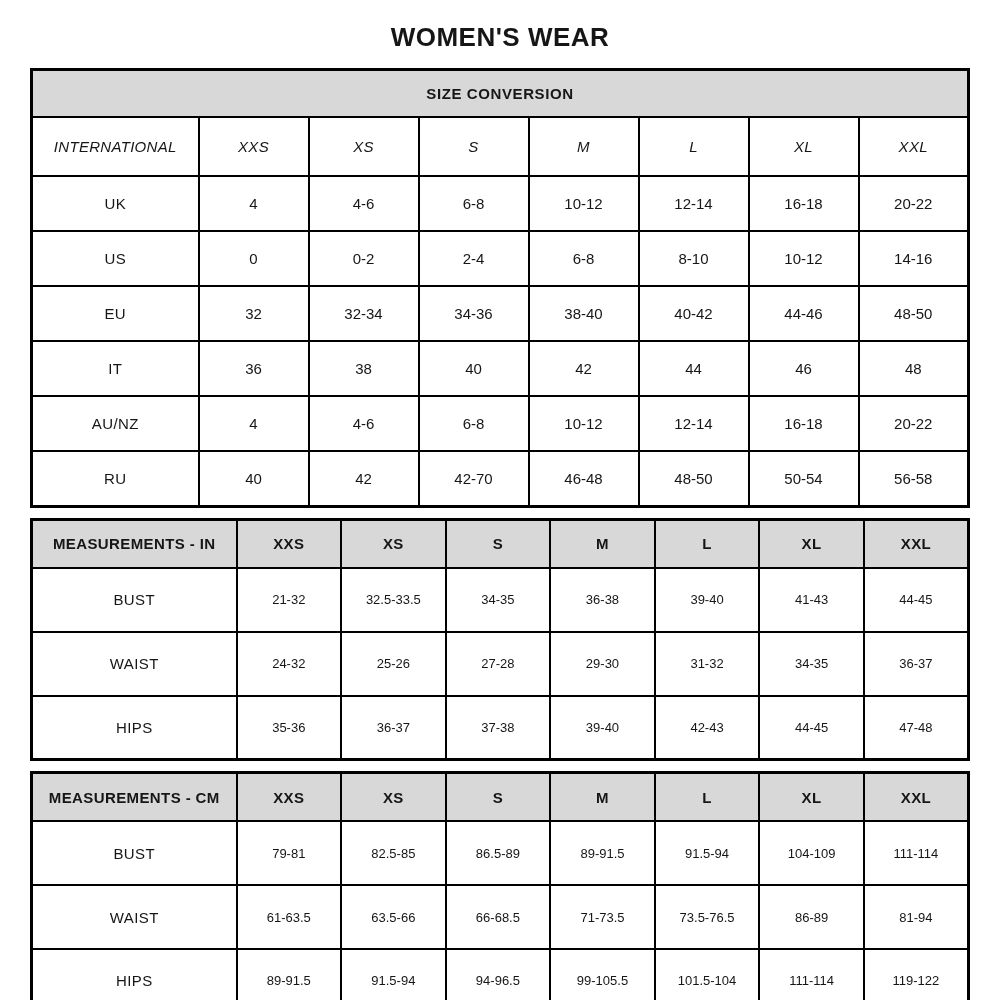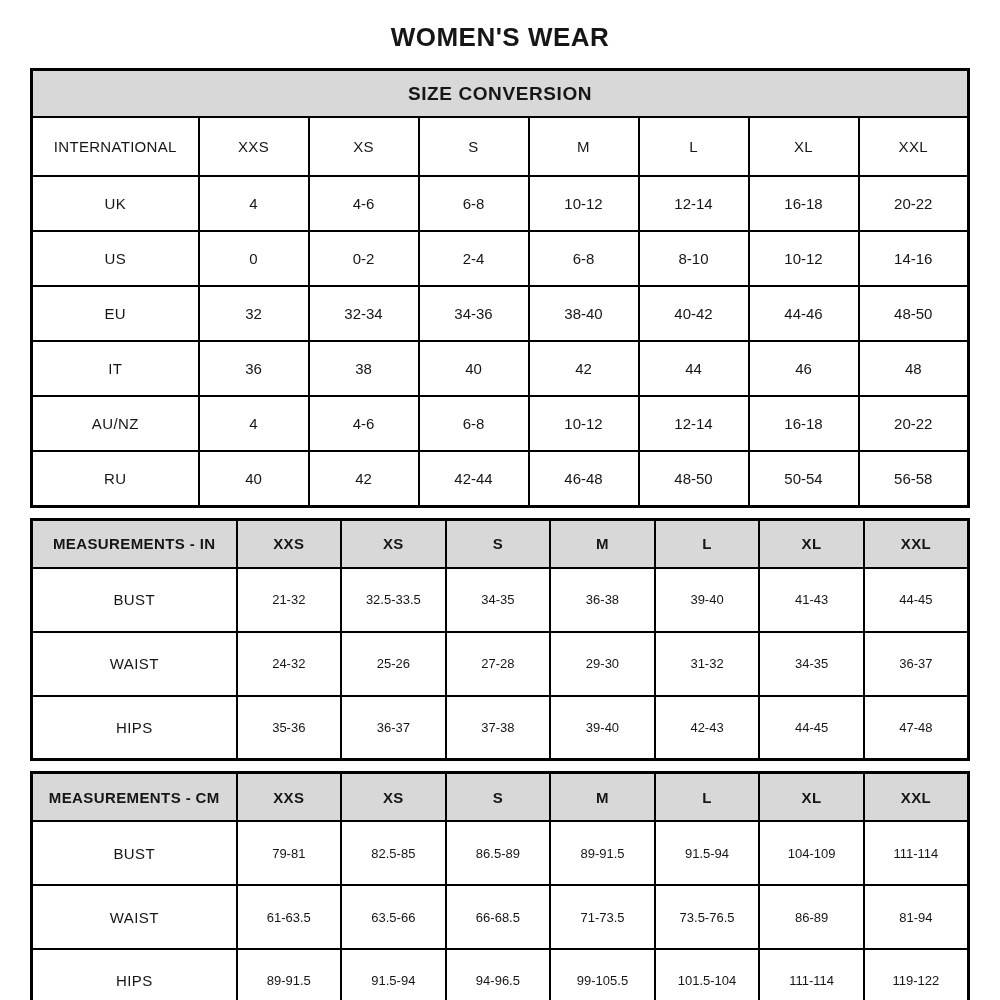--- a/index.html
+++ b/index.html
@@ -36,31 +36,32 @@
     border: 2px solid #000000;
     text-align: center;
     vertical-align: middle;
     padding: 0 2px;
     overflow: hidden;
   }
   
   .banner-row th {
     height: 45px;
     background: #d8d8d8;
-    font-size: 19px;
+    font-size: 15px;
     font-weight: 700;
     letter-spacing: 0.6px;
   }
   
   .header-row th { font-size: 15px; }
   .t1 .header-row th {
     height: 57px;
     background: #ffffff;
     font-weight: 400;
     letter-spacing: 0.3px;
+    font-style: italic;
   }
   .t2 .header-row th, .t3 .header-row th {
     height: 46px;
     background: #d8d8d8;
     font-weight: 700;
     letter-spacing: 0.4px;
   }
   
   .t1 .data-row { height: 55px; }
   .t2 .data-row, .t3 .data-row { height: 64px; }
@@ -149,21 +150,21 @@
           <td class="val">6-8</td>
           <td class="val">10-12</td>
           <td class="val">12-14</td>
           <td class="val">16-18</td>
           <td class="val">20-22</td>
         </tr>
         <tr class="data-row">
           <td class="row-label">RU</td>
           <td class="val">40</td>
           <td class="val">42</td>
-          <td class="val">42-44</td>
+          <td class="val">42-70</td>
           <td class="val">46-48</td>
           <td class="val">48-50</td>
           <td class="val">50-54</td>
           <td class="val">56-58</td>
         </tr>
       </tbody>
     </table>
 
   <table class="tbl t2">
     <colgroup>

